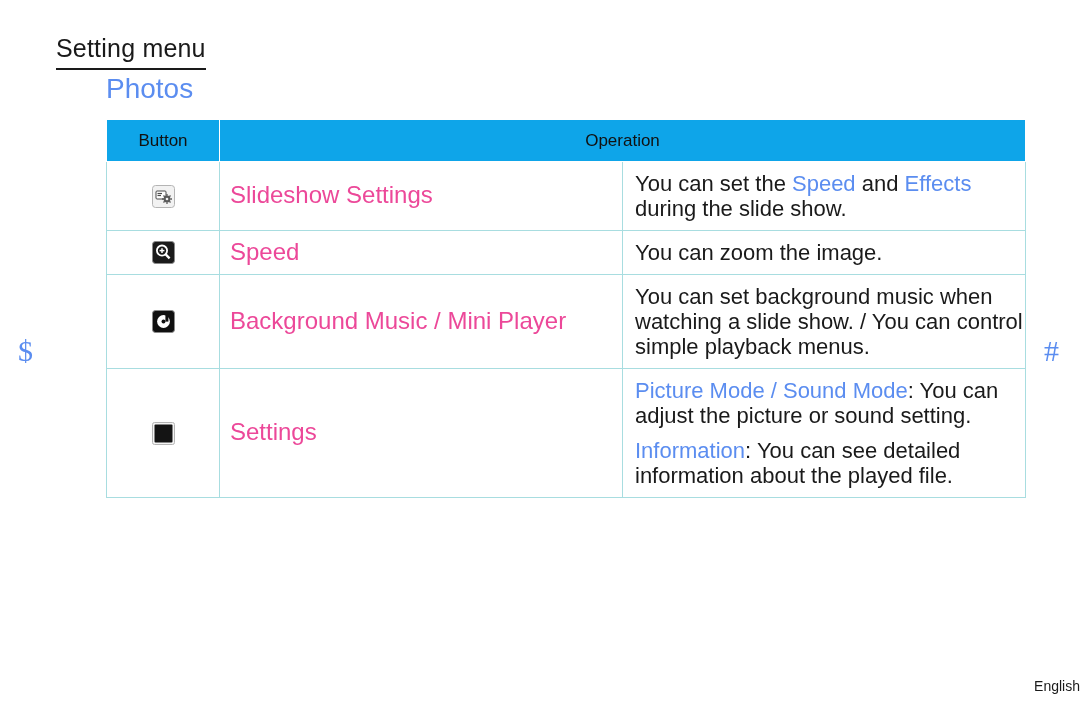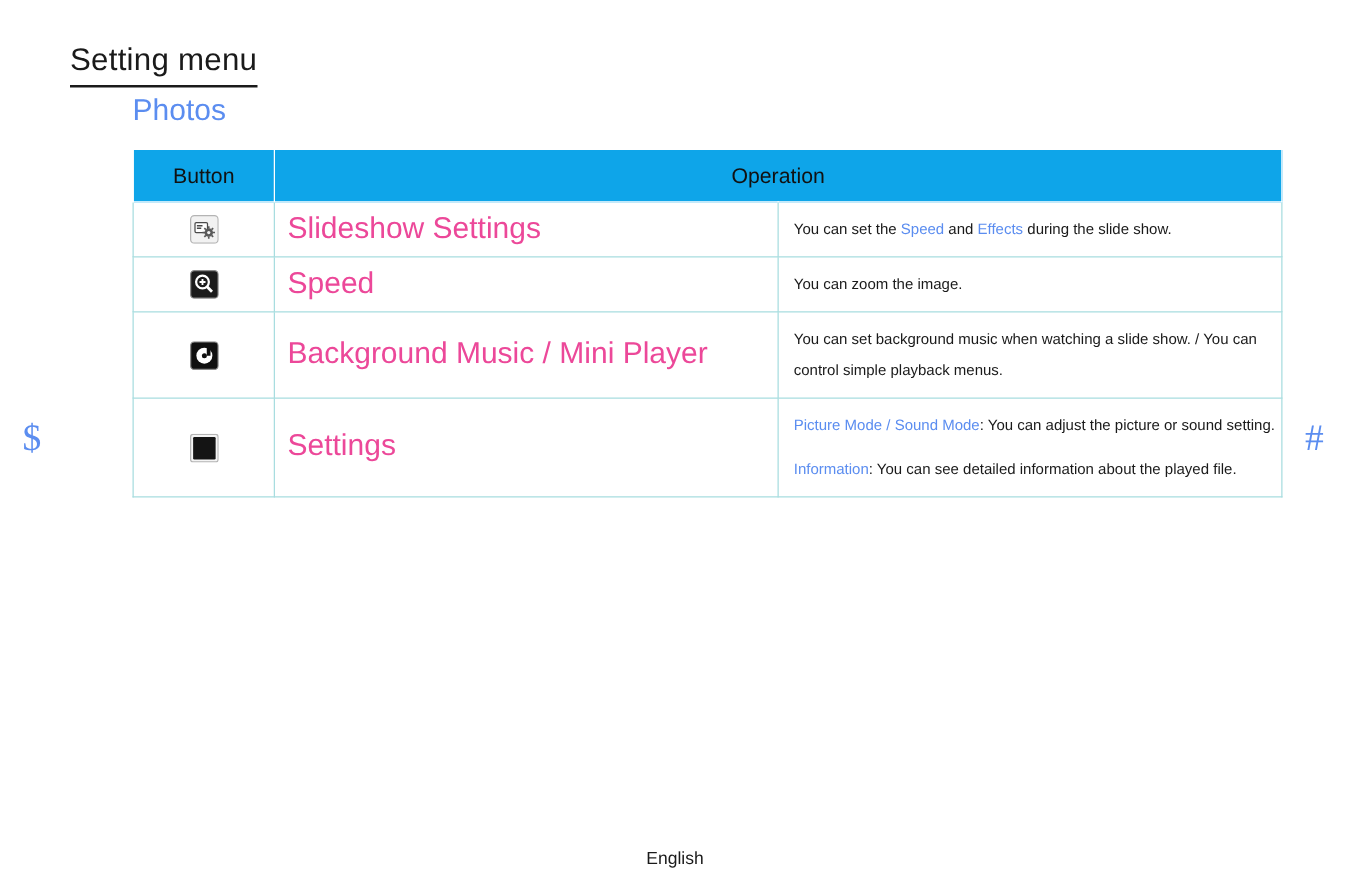--- a/index.html
+++ b/index.html
@@ -29,21 +29,21 @@
     border-bottom: 2px solid #1a1a1a;
     display: inline-block;
     line-height: 30px;
   }
 
   
   .section-title {
     position: absolute;
     left: 106px;
     top: 72px;
-    font-size: 24px;
+    font-size: 28px;
     font-weight: normal;
     color: #5b8df0;
     line-height: 34px;
   }
 
   
   .side-marker {
     position: absolute;
     font-size: 30px;
     color: #5b8df0;
@@ -86,21 +86,21 @@
   }
   td.cell-label {
     width: 216px;
     padding: 6px 0 9px 10px;
     font-size: 24px;
     color: #ec4899;
     line-height: 25px;
   }
   td.cell-desc {
     padding: 9px 0 9px 12px;
-    font-size: 12px;
+    font-size: 22px;
     color: #1a1a1a;
     line-height: 25px;
   }
   .hl { color: #5b8df0; }
 
   .desc-para { margin: 0; }
   .desc-para + .desc-para { margin-top: 10px; }
 
   
   .btn-icon {
@@ -113,21 +113,21 @@
     vertical-align: middle;
   }
   .btn-icon svg { display: block; }
 
   
   .footer-lang {
     position: absolute;
     left: 0;
     right: 0;
     top: 678px;
-    text-align: center;
+    text-align: right;
     font-size: 14px;
     color: #1a1a1a;
   }
 </style>
 </head>
 <body>
 
 <h1 class="page-heading">Setting menu</h1>
 
 <div class="section-title">Photos</div>

